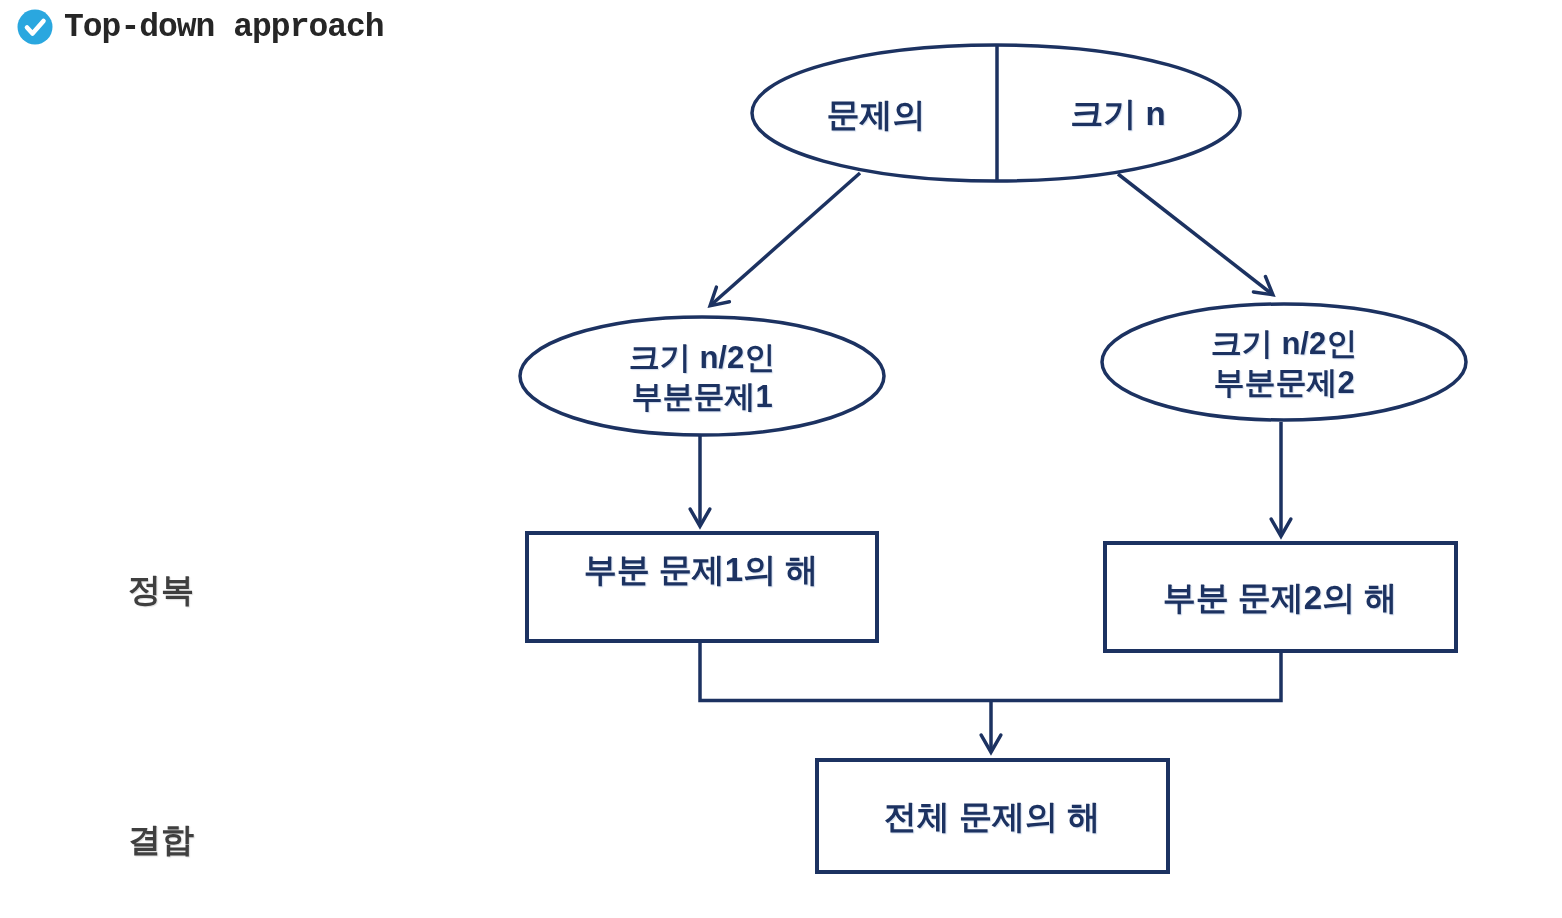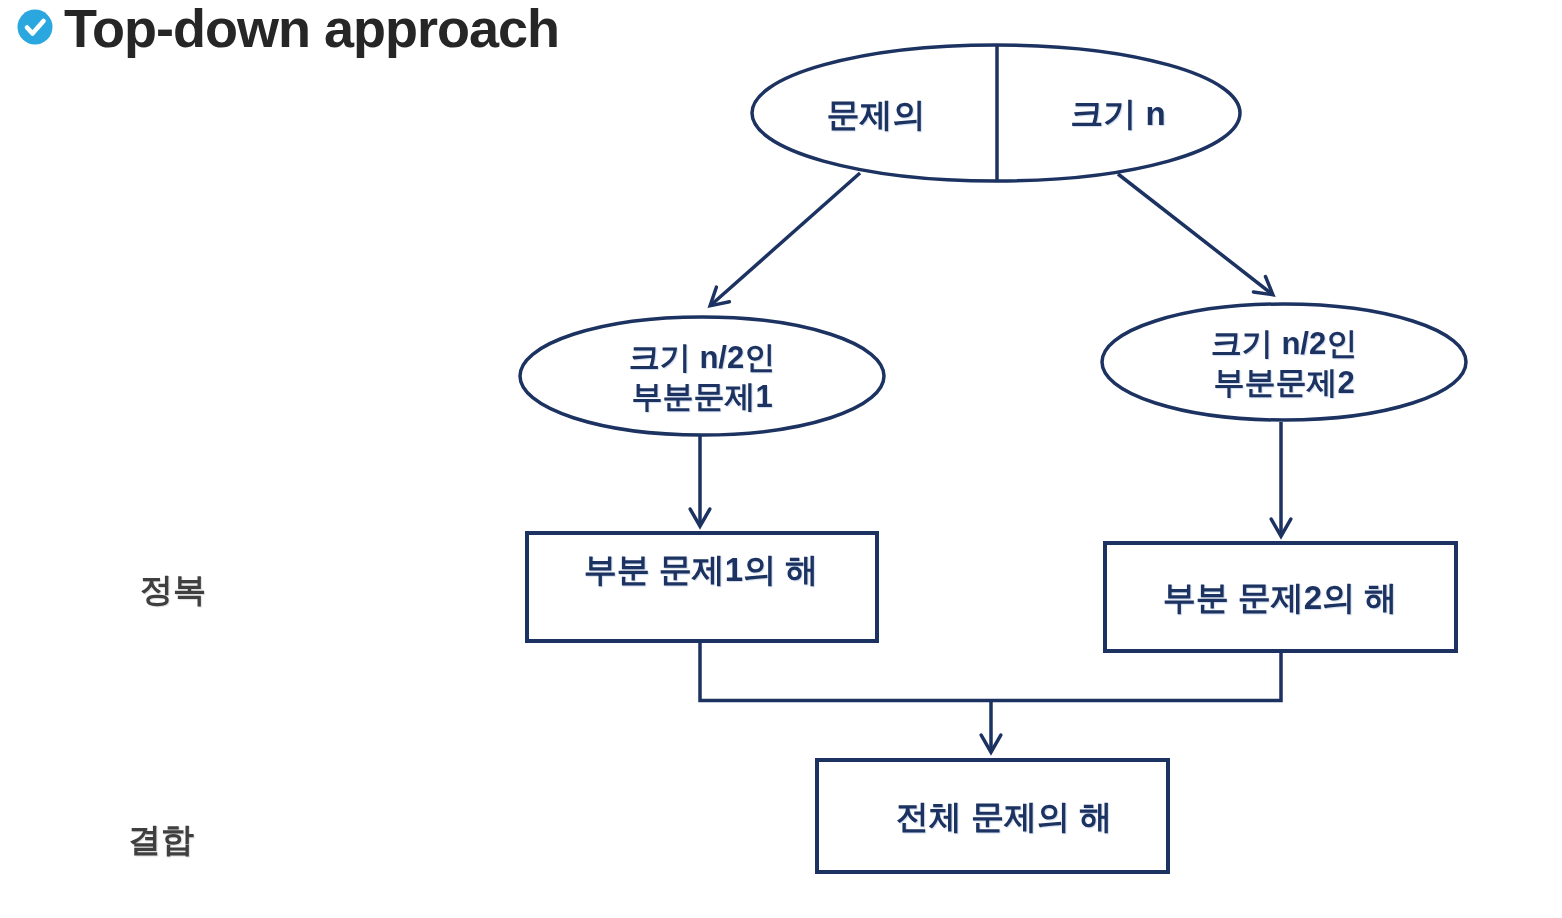--- a/index.html
+++ b/index.html
@@ -14,22 +14,22 @@
   html,body{margin:0;padding:0;}
   body{background:#e9e9e9;}
   .stage{
     position:relative;width:1562px;height:918px;background:var(--background);
     font-family:"Liberation Sans",sans-serif;overflow:hidden;margin:0 auto;
   }
   .title-row{position:absolute;left:0;top:0;width:100%;height:60px;}
   .check-icon{position:absolute;left:17px;top:9px;width:36px;height:36px;}
   .page-title{
     position:absolute;left:64px;top:2px;margin:0;
-    font-size:54px;line-height:52px;font-weight:bold;letter-spacing:-1px;
-    color:var(--title-text);white-space:nowrap;
+    font-size:33px;line-height:52px;font-weight:bold;letter-spacing:-1px;
+    color:var(--title-text);white-space:nowrap;font-family:Liberation Mono, monospace;
   }
   .diagram-svg{position:absolute;left:0;top:0;width:1562px;height:918px;}
   .diagram-svg ellipse,.diagram-svg rect{fill:#ffffff;stroke:var(--shape-stroke);stroke-width:3.5;}
   .diagram-svg rect{stroke-width:4;}
   .diagram-svg line,.diagram-svg path.connector{fill:none;stroke:var(--shape-stroke);stroke-width:3.5;}
   .marker-head{fill:none;stroke:var(--shape-stroke);stroke-width:1.4;stroke-linecap:round;}
   .shape-text{
     position:absolute;transform:translate(-50%,-50%);
     color:var(--shape-text);font-weight:bold;text-align:center;white-space:nowrap;
     text-shadow:1px 1px 1px rgba(170,190,220,0.55);
@@ -89,18 +89,18 @@
     <div>크기 n/2인</div>
     <div>부분문제1</div>
   </div>
   <div class="shape-text fs31" style="left:1284px;top:363px;">
     <div>크기 n/2인</div>
     <div>부분문제2</div>
   </div>
 
   <div class="shape-text fs33" style="left:701px;top:570px;">부분 문제1의 해</div>
   <div class="shape-text fs33" style="left:1280px;top:598px;text-align:right;">부분 문제2의 해</div>
-  <div class="shape-text fs33" style="left:992px;top:817px;margin-left:12px;">전체 문제의 해</div>
+  <div class="shape-text fs33" style="left:992px;top:817px;">전체 문제의 해</div>
 
-  <div class="row-label" style="left:140px;top:590px;">정복</div>
+  <div class="row-label" style="left:128px;top:590px;">정복</div>
   <div class="row-label" style="left:128px;top:840px;">결합</div>
 
 </div>
 
 </body></html>

